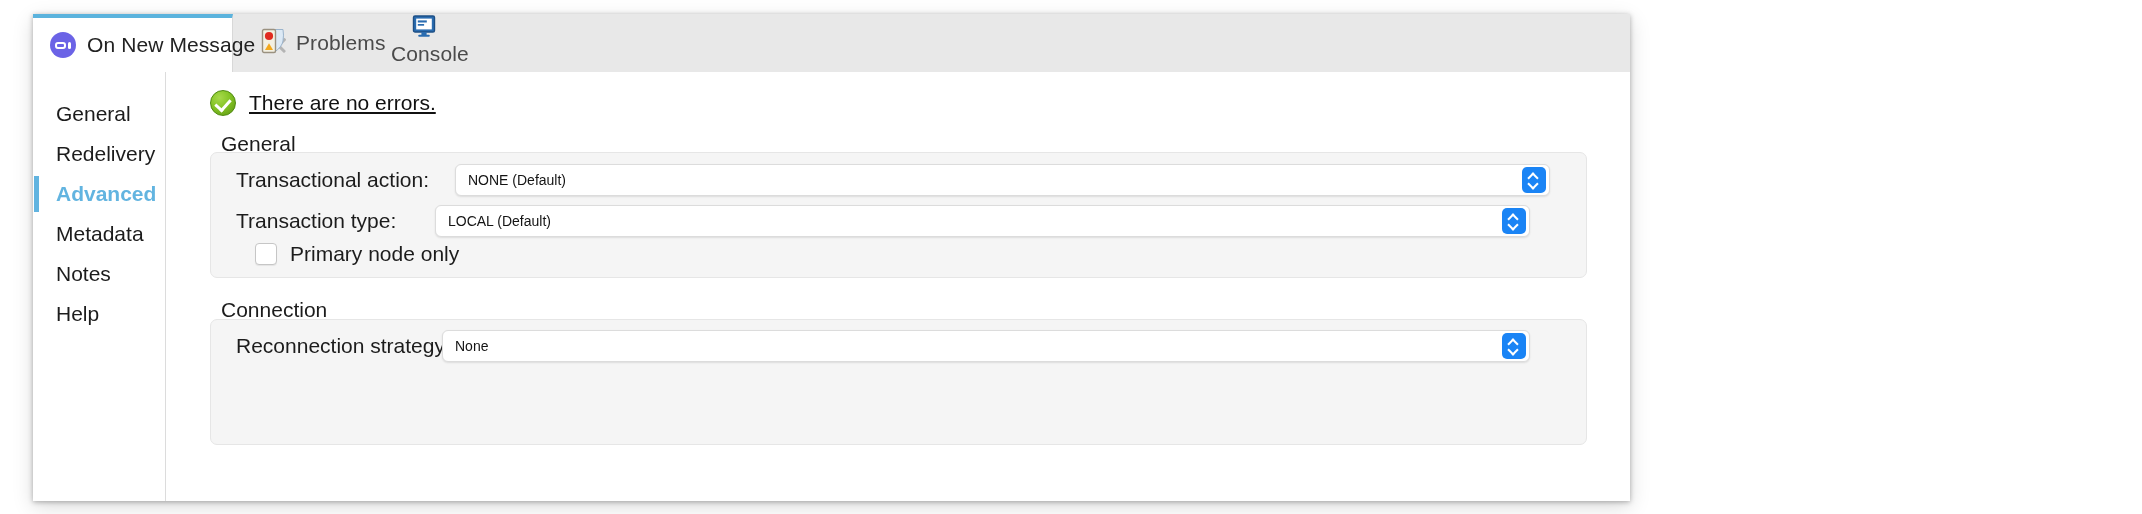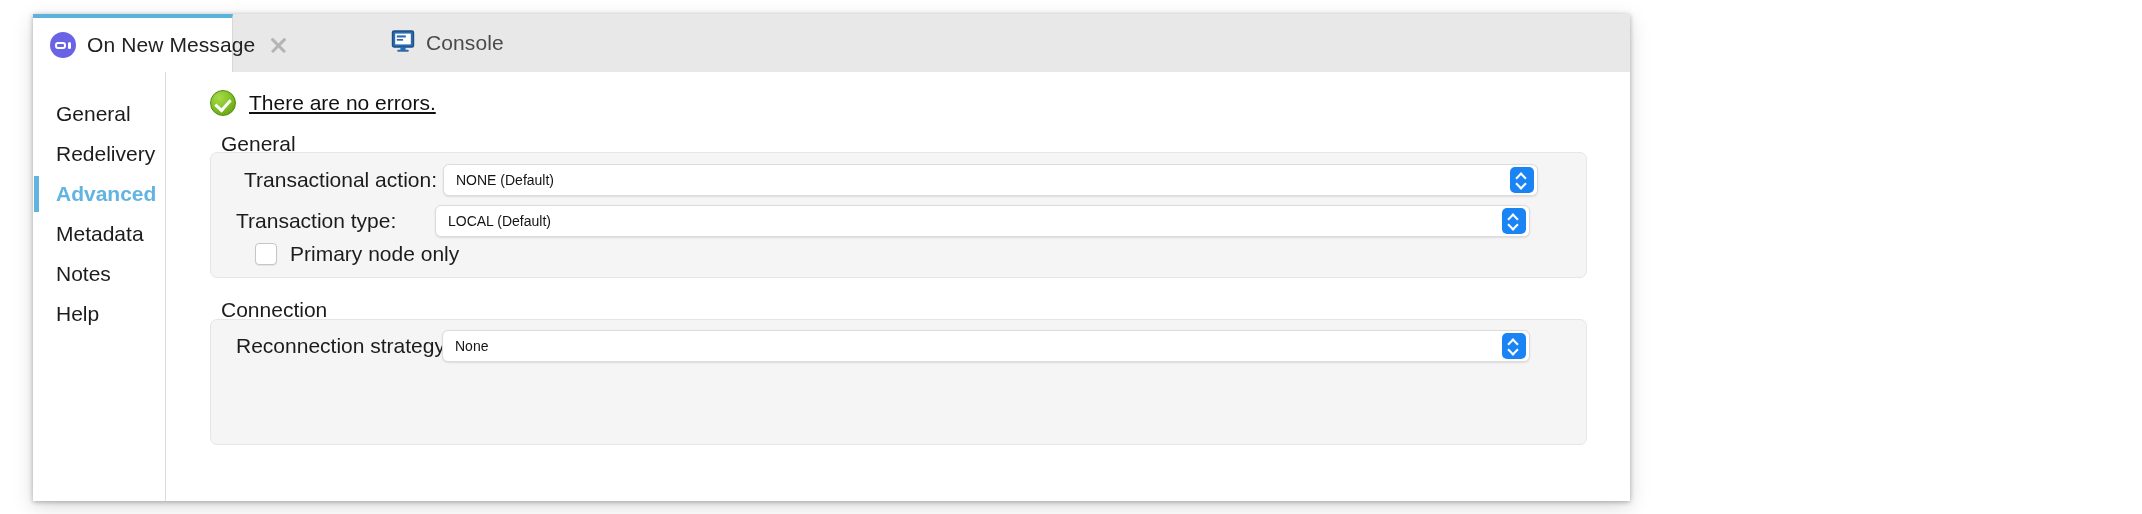--- a/index.html
+++ b/index.html
@@ -329,22 +329,33 @@
   <div class="window">
 
     <div class="tabbar">
 
       <div class="tab active" style="left:0px; width:200px; padding-left:17px;">
         <span class="tab-icon icon-listener"></span>
         <span class="tab-label">On New Message</span>
         <span class="tab-close"></span>
       </div>
 
-
-      <div class="tab inactive" style="left:358px;">
+      <div class="tab inactive" style="left:228px;">
+        <span class="tab-icon">
+          <svg width="24" height="26" viewBox="0 0 24 26">
+            <path d="M13 1.5 L22 1.5 Q23 7 22 13 Q21 19 13 24.5 Z" fill="#dce9f5" stroke="#9bb4cc" stroke-width="1"></path>
+            <rect x="1.5" y="1.5" width="13" height="23" rx="1.5" fill="#f3f0e2" stroke="#9a9180" stroke-width="1.4"></rect>
+            <circle cx="8" cy="8" r="4.1" fill="#e02b20"></circle>
+            <path d="M8 15.2 L12 22 L4 22 Z" fill="#f3a81c"></path>
+          </svg>
+        </span>
+        <span class="tab-label">Problems</span>
+      </div>
+
+      <div class="tab inactive" style="left:358px;flex-direction:column;">
         <span class="tab-icon">
           <svg width="24" height="24" viewBox="0 0 24 24">
             <rect x="1.5" y="2" width="21" height="16" rx="1.6" fill="#2a6cb0" stroke="#1d4f85" stroke-width="1.4"></rect>
             <rect x="4.2" y="4.6" width="15.6" height="10.8" fill="#ffffff"></rect>
             <rect x="5.8" y="6.4" width="9" height="2.1" fill="#2a6cb0"></rect>
             <rect x="5.8" y="10" width="6.3" height="1.7" fill="#2a6cb0"></rect>
             <rect x="9.4" y="18" width="5.2" height="3.2" fill="#2a6cb0"></rect>
             <rect x="6.2" y="20.8" width="11.6" height="2" rx="1" fill="#2a6cb0"></rect>
           </svg>
         </span>
@@ -391,21 +402,21 @@
 
         <div class="status-row">
           <span class="status-icon"></span>
           <span class="status-text">There are no errors.</span>
         </div>
 
         <div class="section-title" style="left:55px; top:60px;">General</div>
 
         <div class="group-box" style="left:44px; top:80px; width:1377px; height:126px;"></div>
 
-        <div class="field-row" style="left:78px; top:90px; width:1330px; height:36px;">
+        <div class="field-row" style="left:70px; top:90px; width:1330px; height:36px;gap:20px;">
           <span class="field-label" style="width:185px;">Transactional action:</span>
           <div class="combo" style="width:1095px; margin-left:14px;">
             <span class="combo-value">NONE (Default)</span>
             <span class="stepper"></span>
           </div>
         </div>
 
         <div class="field-row" style="left:70px; top:131px; width:1330px; height:36px;">
           <span class="field-label" style="width:185px;">Transaction type:</span>
           <div class="combo" style="width:1095px; margin-left:14px;">

